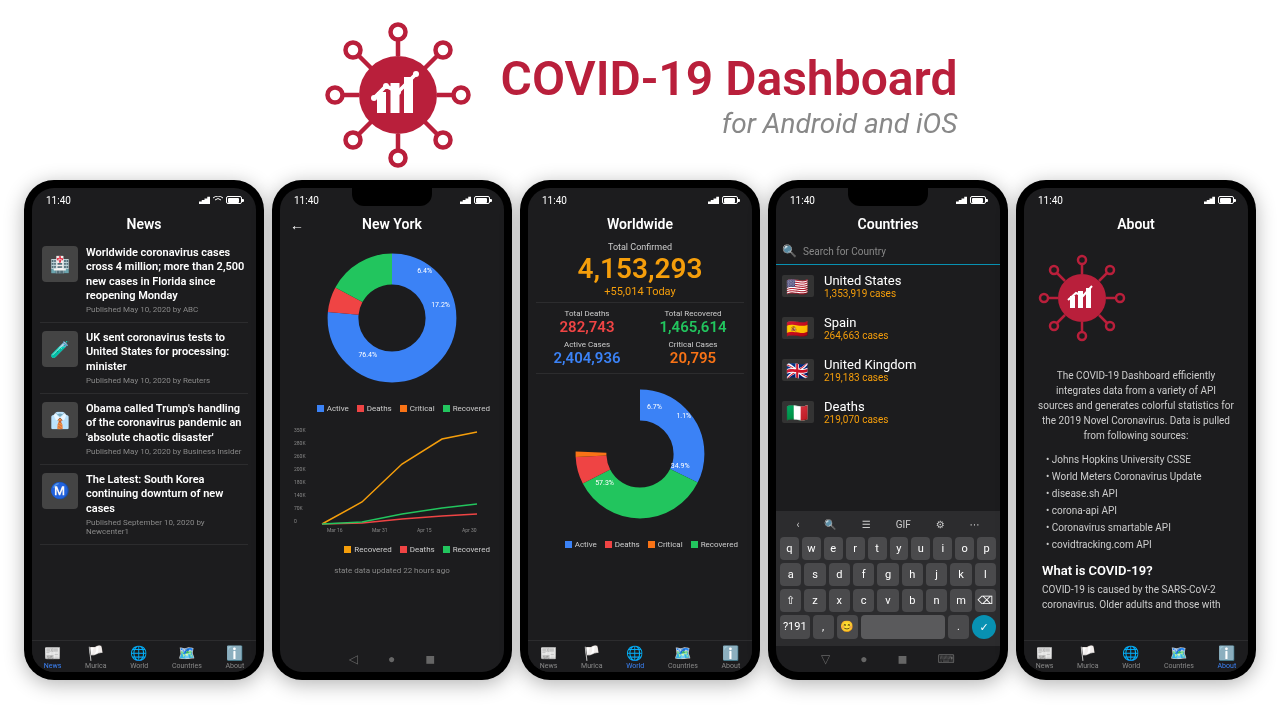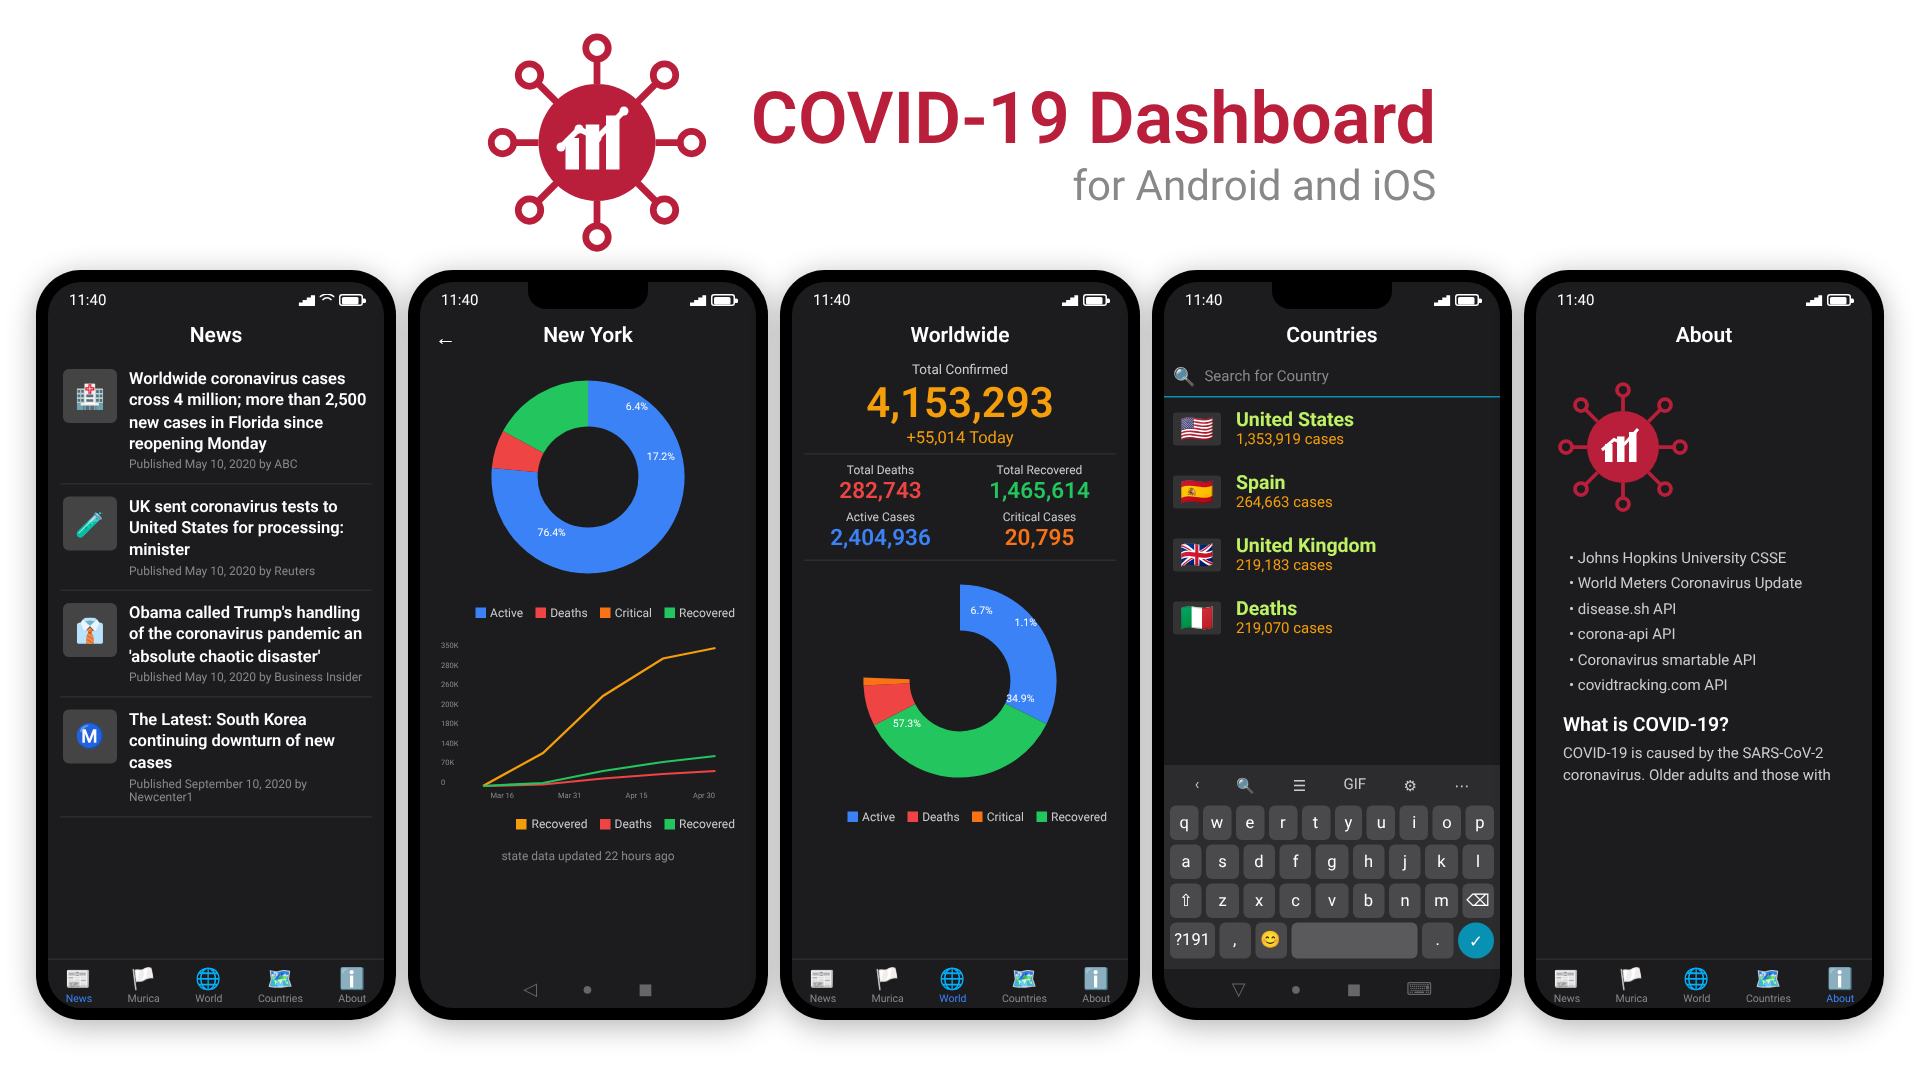--- a/index.html
+++ b/index.html
@@ -1,21 +1,21 @@
 <!DOCTYPE html>
 <html><head>
 <meta charset="utf-8">
 <style>
 *{margin:0;padding:0;box-sizing:border-box}
 body{background:#fff;font-family:-apple-system,BlinkMacSystemFont,'Segoe UI',Roboto,sans-serif;width:1280px;height:720px;overflow:hidden}
 .hero{display:flex;align-items:center;justify-content:center;gap:28px;padding:20px 0 10px}
 .virus-icon{width:150px;height:150px}
 .hero-text{display:flex;flex-direction:column}
 .hero-title{font-size:48px;font-weight:600;color:#b91f3b}
-.hero-sub{font-size:28px;color:#888;text-align:right;}
+.hero-sub{font-size:28px;color:#888;text-align:right;font-style:italic}
 .phones{display:flex;justify-content:center;gap:8px;padding:0 10px}
 .phone{width:240px;height:500px;background:#000;border-radius:30px;padding:8px;position:relative;box-shadow:0 4px 20px rgba(0,0,0,0.3)}
 .screen{width:100%;height:100%;background:#1c1c1e;border-radius:22px;overflow:hidden;display:flex;flex-direction:column;position:relative}
 .notch{position:absolute;top:0;left:50%;transform:translateX(-50%);width:80px;height:18px;background:#000;border-radius:0 0 12px 12px;z-index:10}
 .status-bar{display:flex;justify-content:space-between;align-items:center;padding:4px 14px 2px;font-size:10px;color:#fff;height:22px}
 .status-icons{display:flex;gap:3px;align-items:center}
 .sig{display:inline-block;width:11px;height:8px;background:linear-gradient(to right,#fff 0%,#fff 100%);clip-path:polygon(0 70%,25% 70%,25% 50%,50% 50%,50% 30%,75% 30%,75% 10%,100% 10%,100% 100%,0 100%)}
 .batt{display:inline-block;width:16px;height:8px;border:1px solid #fff;border-radius:2px;position:relative}
 .batt::after{content:'';position:absolute;right:-3px;top:2px;width:2px;height:3px;background:#fff;border-radius:0 1px 1px 0}
 .batt::before{content:'';position:absolute;left:1px;top:1px;width:11px;height:5px;background:#fff;border-radius:1px}
@@ -46,21 +46,21 @@
 .stat-today{font-size:11px;color:#f59e0b}
 .stat-grid{display:grid;grid-template-columns:1fr 1fr;gap:4px;padding:6px 0;border-top:1px solid #2c2c2e;border-bottom:1px solid #2c2c2e}
 .stat-cell{text-align:center}
 .stat-cell .sl{font-size:8px;color:#ccc}
 .stat-cell .sv{font-size:15px;font-weight:600}
 .search-row{display:flex;align-items:center;gap:6px;padding:6px;border-bottom:1px solid #0891b2}
 .search-ic{color:#0891b2;font-size:12px}
 .search-ph{color:#888;font-size:10px}
 .country-row{display:flex;align-items:center;gap:10px;padding:8px 6px}
 .flag{width:32px;height:22px;background:#333;border-radius:2px;font-size:18px;display:flex;align-items:center;justify-content:center}
-.country-info .cn{font-size:13px;color:#bef264;font-weight:700}
+.country-info .cn{font-size:13px;color:#ffffff;font-weight:400}
 .country-info .cc{font-size:10px;color:#f59e0b}
 .keyboard{background:#2c2c2e;padding:4px;margin-top:auto}
 .kb-toolbar{display:flex;justify-content:space-around;padding:4px;font-size:10px;color:#ccc}
 .kb-row{display:flex;justify-content:center;gap:3px;margin:3px 0}
 .key{background:#4a4a4c;color:#fff;border-radius:4px;padding:5px 0;font-size:11px;flex:1;text-align:center;min-width:16px}
 .key.wide{flex:1.4}
 .key.space{flex:4;background:#5a5a5c}
 .key.enter{background:#0891b2;border-radius:50%;width:24px;height:24px;flex:none;display:flex;align-items:center;justify-content:center}
 .about-icon{width:100px;height:100px;margin:10px auto}
 .about-text{font-size:10px;color:#ccc;line-height:1.5;padding:6px;text-align:center}
@@ -491,20 +491,21 @@
         <line x1="33" y1="67" x2="22" y2="78"></line>
               <circle cx="22" cy="78" r="4" fill="#1c1c1e" stroke-width="2.5"></circle>
         <line x1="67" y1="67" x2="78" y2="78"></line>
               <circle cx="78" cy="78" r="4" fill="#1c1c1e" stroke-width="2.5"></circle>
       </g>
       <rect x="38" y="48" width="5" height="12" fill="#fff"></rect>
             <rect x="46" y="43" width="5" height="17" fill="#fff"></rect>
             <rect x="54" y="40" width="5" height="20" fill="#fff"></rect>
       <polyline points="36,52 44,45 51,48 60,38" stroke="#fff" stroke-width="2" fill="none"></polyline>
     </svg>
+    <div class="about-text">The COVID-19 Dashboard efficiently integrates data from a variety of API sources and generates colorful statistics for the 2019 Novel Coronavirus. Data is pulled from following sources:</div>
     <div class="about-list" id="sources-list">
             <div>• Johns Hopkins University CSSE</div>
             <div>• World Meters Coronavirus Update</div>
             <div>• disease.sh API</div>
             <div>• corona-api API</div>
             <div>• Coronavirus smartable API</div>
             <div>• covidtracking.com API</div>
           </div>
     <div class="about-h">What is COVID-19?</div>
     <div class="about-text" style="text-align:left;padding:2px 10px">COVID-19 is caused by the SARS-CoV-2 coronavirus. Older adults and those with</div>

